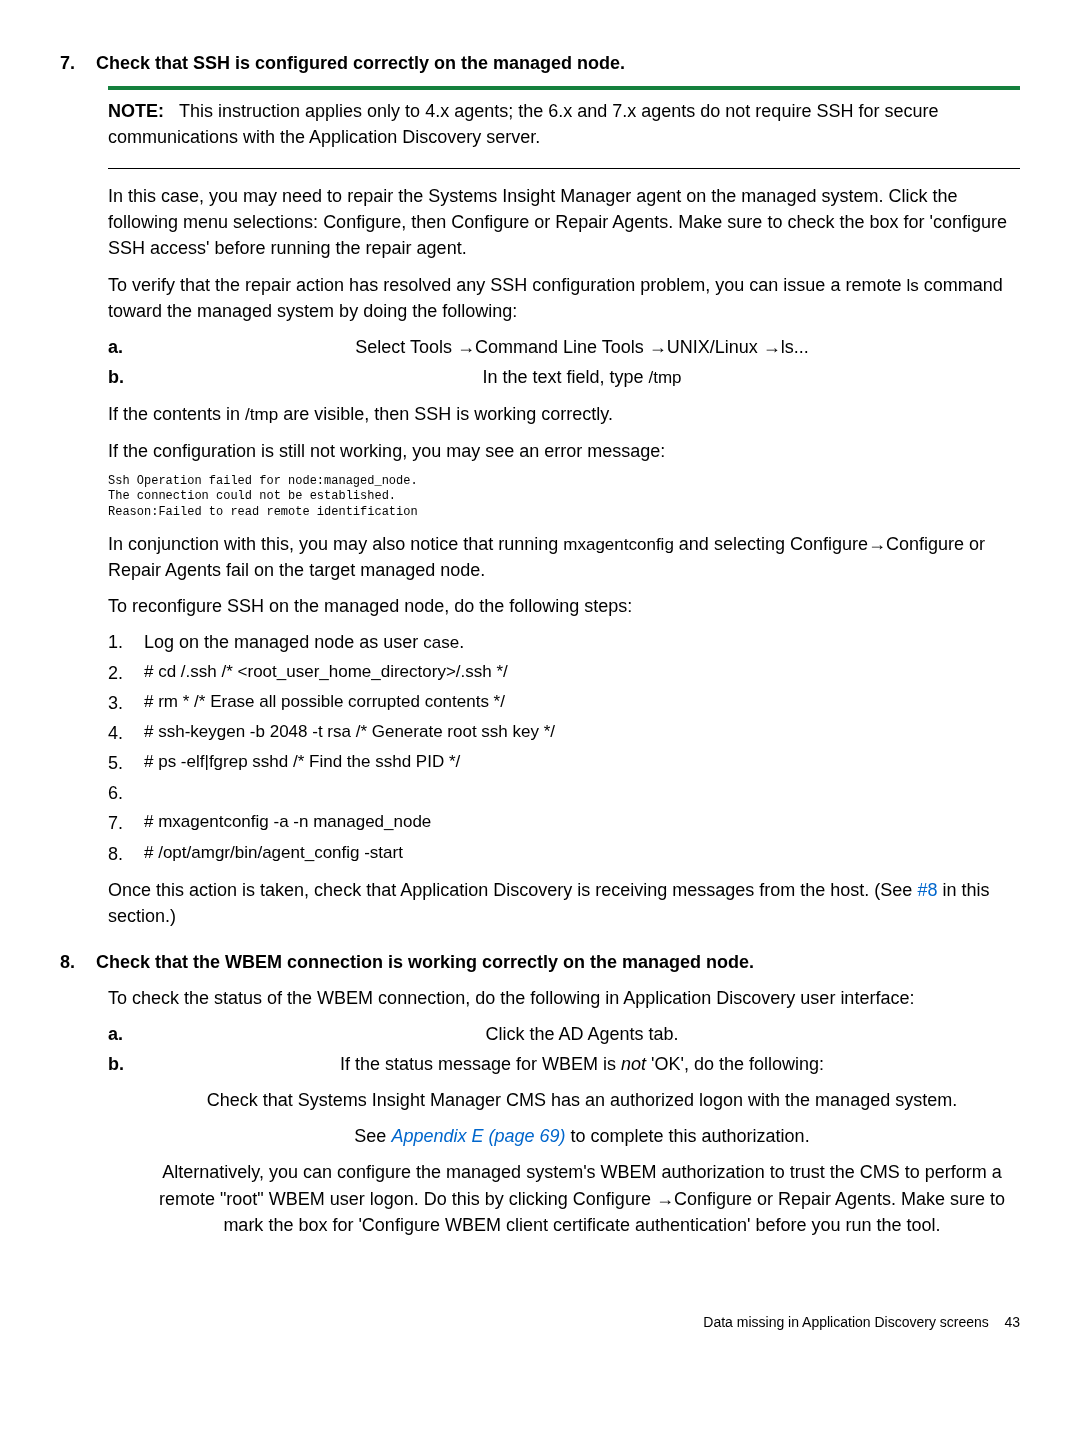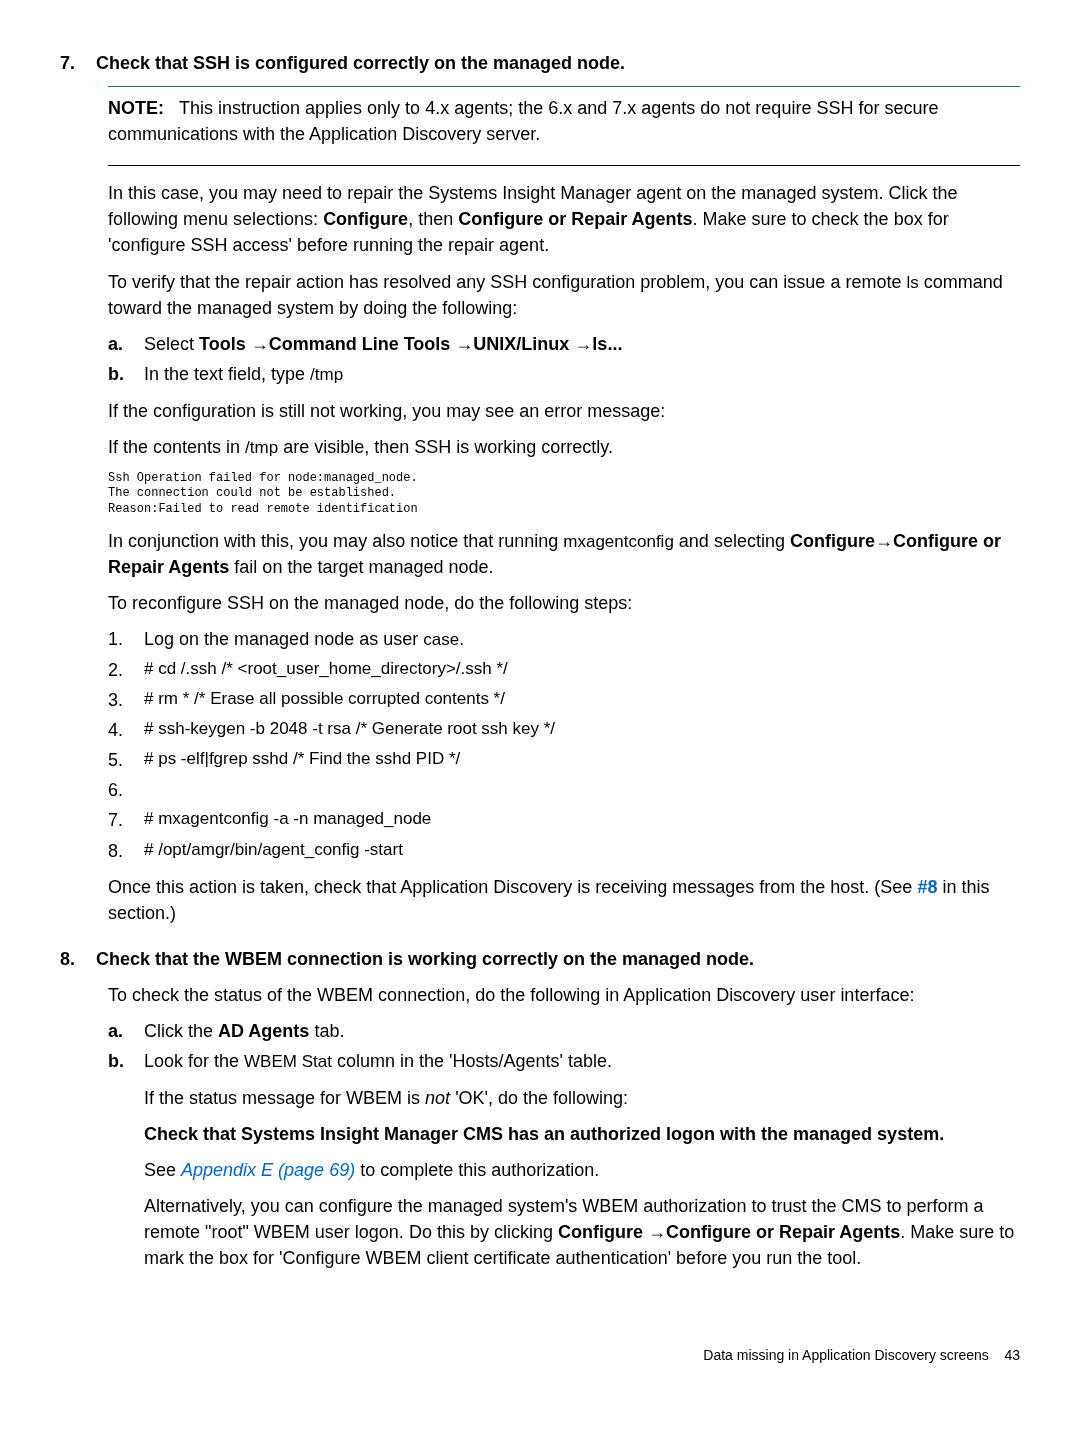--- a/index.html
+++ b/index.html
@@ -21,33 +21,33 @@
       font-weight: bold;
       margin-bottom: 10px;
     }
     .num {
       min-width: 20px;
     }
     .indent {
       margin-left: 48px;
     }
     .note-box {
-      border-top: 1px solid #15803d;
+      border-top: 4px solid #15803d;
       border-bottom: 1px solid #000;
       padding: 8px 0;
       margin-bottom: 14px;
     }
     .note-label {
       font-weight: bold;
     }
     p {
       margin: 0 0 10px 0;
     }
     .bold {
-      font-weight: bold;
+      font-weight: normal;
     }
     .mono {
       font-family: Liberation Sans, sans-serif;
       font-size: 17px;
     }
     .code-block {
       font-family: "Courier New", monospace;
       font-size: 12px;
       white-space: pre;
       margin: 6px 0 10px 0;
@@ -86,20 +86,21 @@
     .italic {
       font-style: italic;
     }
     .footer {
       text-align: right;
       font-size: 14px;
       margin-top: 64px;
     }
     .alpha-body {
       flex: 1;
+      text-align: center;
     }
   </style>
 </head>
 <body>
 
 <div class="section-7">
   <div class="num-label">
     <span class="num">7.</span>
     <span>Check that SSH is configured correctly on the managed node.</span>
   </div>
@@ -128,25 +129,25 @@
         </span>
       </li>
       <li>
         <span class="alpha-num">b.</span>
         <span class="alpha-body">
           <span>In the text field, type </span><span class="mono">/tmp</span>
         </span>
       </li>
     </ol>
 
+    <p>
+      <span>If the contents in </span><span class="mono">/tmp</span><span> are visible, then SSH is working correctly.</span>
+    </p>
+
     <p>If the configuration is still not working, you may see an error message:</p>
-
-    <p>
-      <span>If the contents in </span><span class="mono">/tmp</span><span> are visible, then SSH is working correctly.</span>
-    </p>
 
     <div class="code-block">Ssh Operation failed for node:managed_node.
 The connection could not be established.
 Reason:Failed to read remote identification</div>
 
     <p>
       <span>In conjunction with this, you may also notice that running </span><span class="mono">mxagentconfig</span><span> and selecting </span><span class="bold">Configure→Configure or Repair Agents</span><span> fail on the target managed node.</span>
     </p>
 
     <p>To reconfigure SSH on the managed node, do the following steps:</p>
@@ -205,23 +206,20 @@
     <ol class="alpha">
       <li>
         <span class="alpha-num">a.</span>
         <span class="alpha-body">
           <span>Click the </span><span class="bold">AD Agents</span><span> tab.</span>
         </span>
       </li>
       <li>
         <span class="alpha-num">b.</span>
         <div class="alpha-body">
-          <p>
-            <span>Look for the </span><span class="mono">WBEM Stat</span><span> column in the 'Hosts/Agents' table.</span>
-          </p>
           <p>
             <span>If the status message for WBEM is </span><span class="italic">not</span><span> 'OK', do the following:</span>
           </p>
           <p class="bold">Check that Systems Insight Manager CMS has an authorized logon with the managed system.</p>
           <p>
             <span>See </span><span class="italic link">Appendix E (page 69)</span><span> to complete this authorization.</span>
           </p>
           <p>
             <span>Alternatively, you can configure the managed system's WBEM authorization to trust the CMS to perform a remote "root" WBEM user logon. Do this by clicking </span><span class="bold">Configure →Configure or Repair Agents</span><span>. Make sure to mark the box for 'Configure WBEM client certificate authentication' before you run the tool.</span>
           </p>

